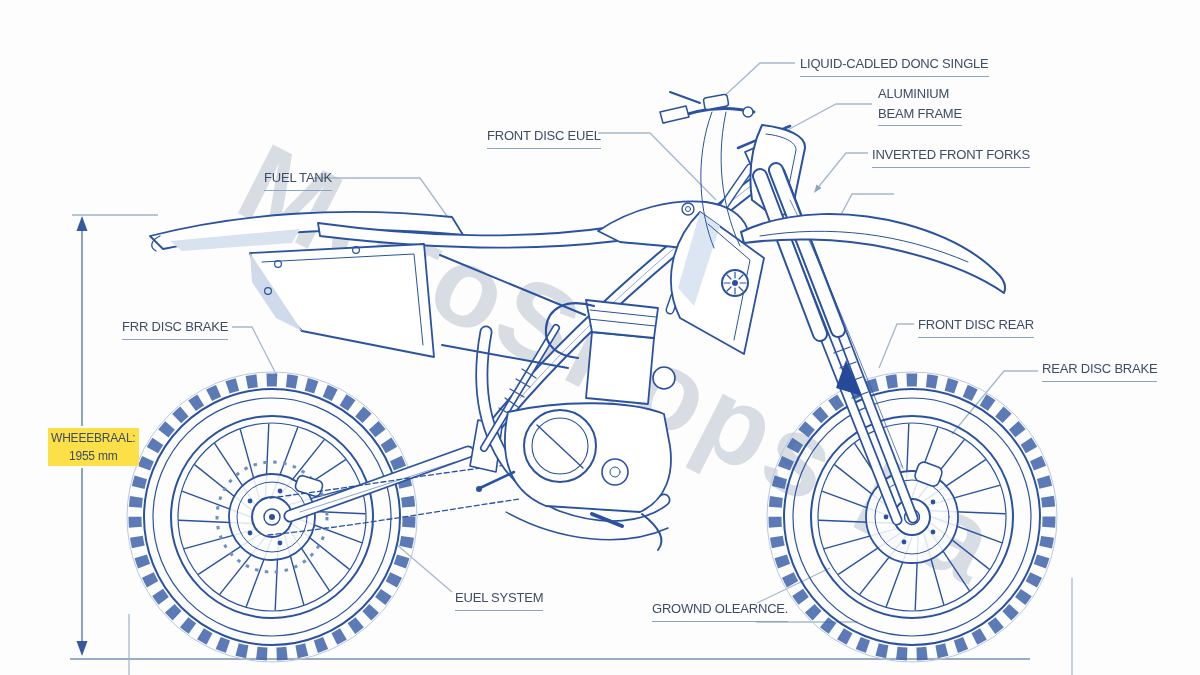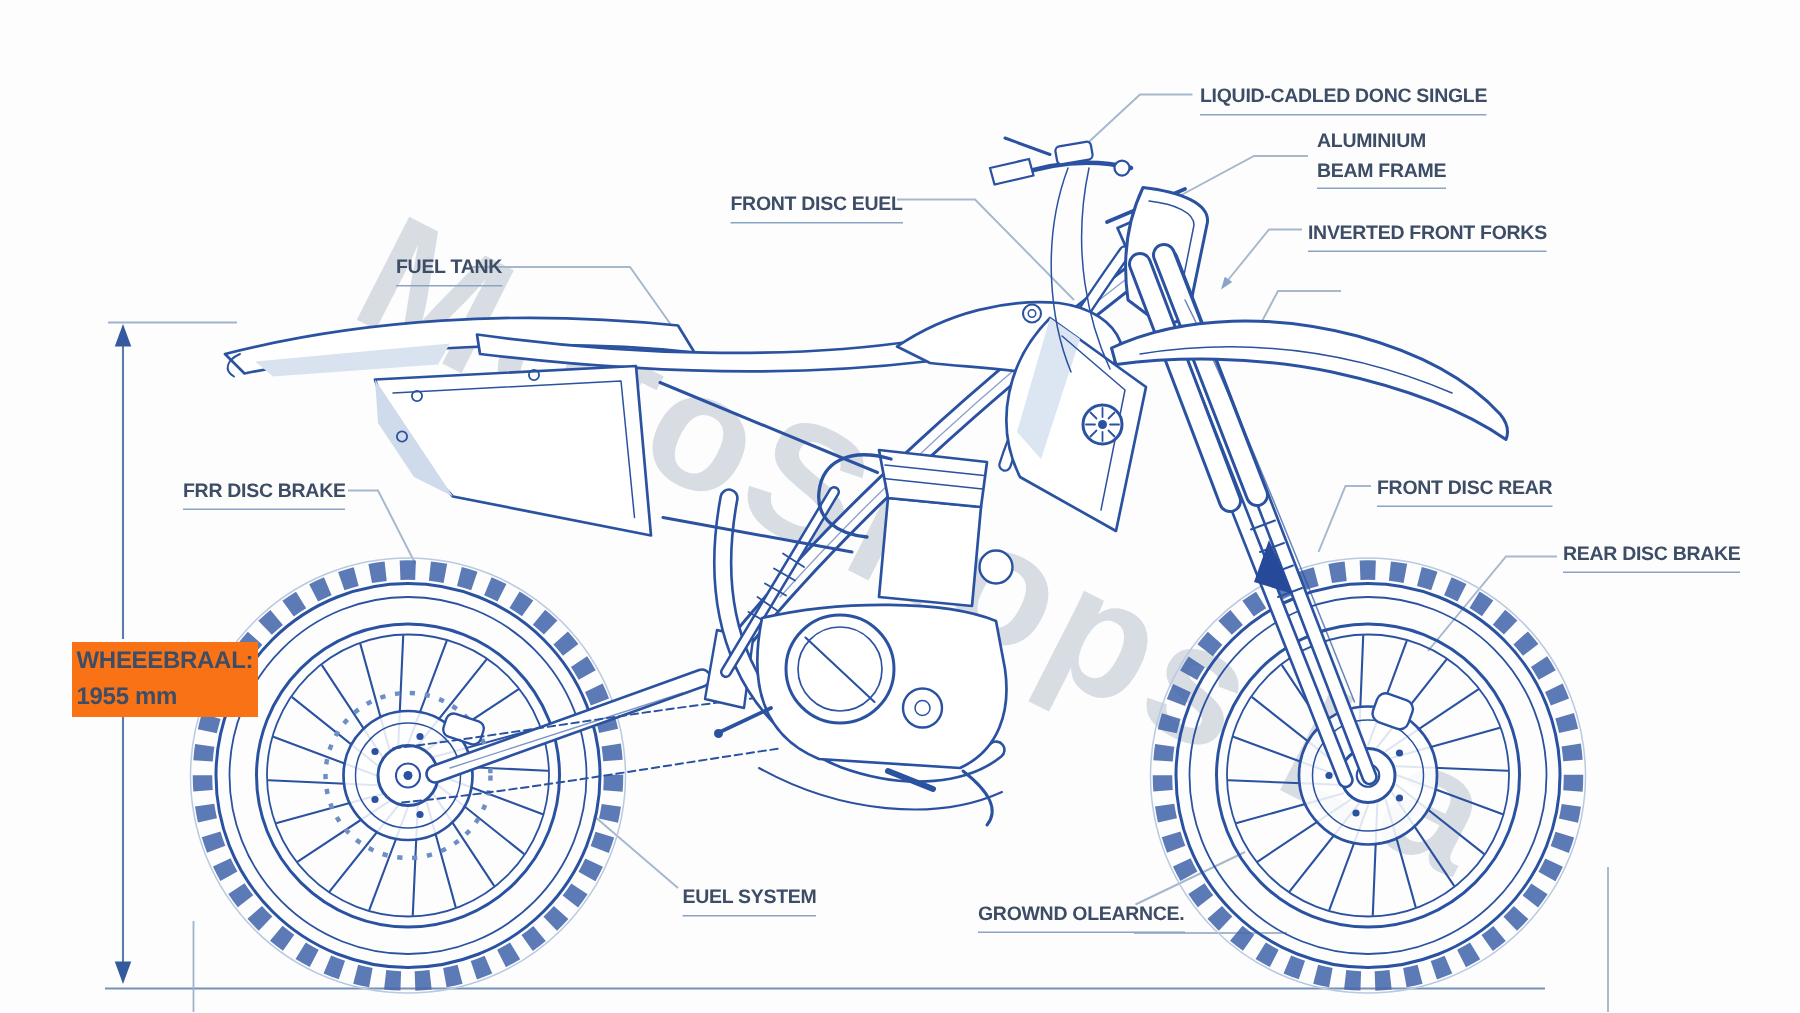--- a/index.html
+++ b/index.html
@@ -4,24 +4,24 @@
 <style>
   html,body{margin:0;padding:0;background:#ffffff;}
   .canvas{position:relative;width:1200px;height:675px;background:#fdfdfe;overflow:hidden;
           font-family:"Liberation Sans",sans-serif;}
   .watermark{position:absolute;left:278px;top:118px;font-size:112px;font-weight:800;
              color:#cbd1da;opacity:.72;letter-spacing:5px;white-space:nowrap;
              transform:rotate(27deg);transform-origin:left top;user-select:none;}
   svg.bp{position:absolute;left:0;top:0;}
   .ln{stroke:#2a52a0;fill:none;stroke-linecap:round;stroke-linejoin:round;}
   .fw{fill:#ffffff;}
-  .bp-label{position:absolute;font-size:13px;font-weight:700;color:#3d4d66;
+  .bp-label{position:absolute;font-size:13px;font-weight:400;color:#3d4d66;
             letter-spacing:-0.2px;white-space:nowrap;line-height:1.5;z-index:5;}
   .bp-label .u{display:inline-block;border-bottom:1.6px solid #8aa4c6;padding-bottom:2px;}
-  .bp-label.dim{font-size:16px;text-align:left;background:#f97316;padding:1px 3px;}
+  .bp-label.dim{font-size:12px;text-align:center;background:#fde047;padding:1px 3px;}
 </style>
 </head>
 <body>
 
 <div class="canvas">
 
   <div class="watermark">MotoShops La</div>
 
   <svg class="bp" width="1200" height="675" viewBox="0 0 1200 675">
 

